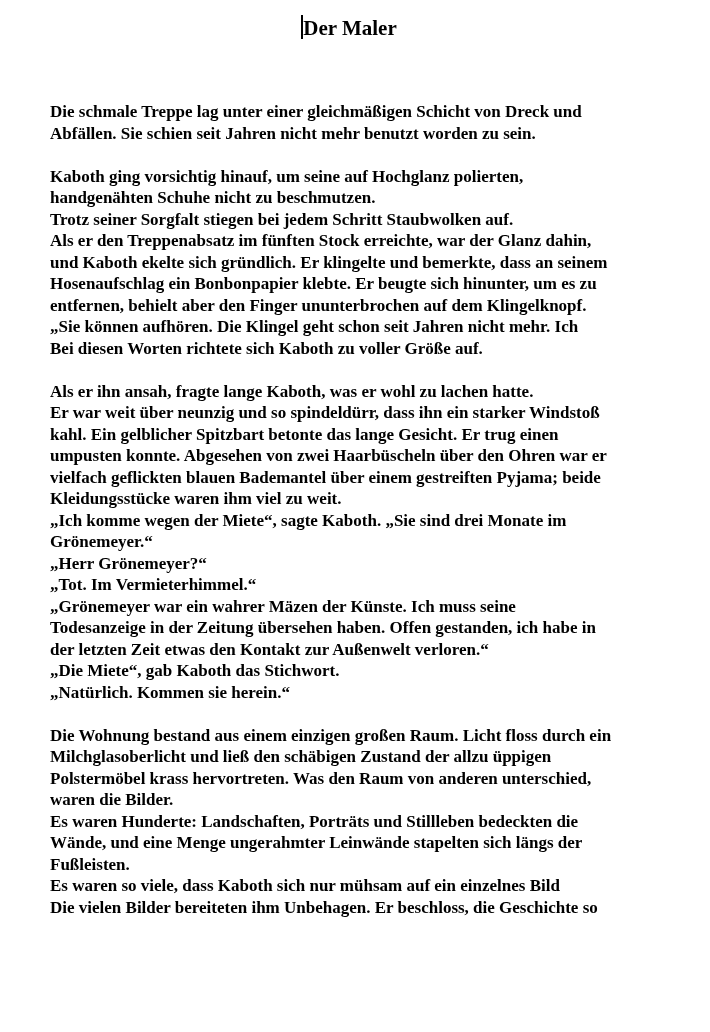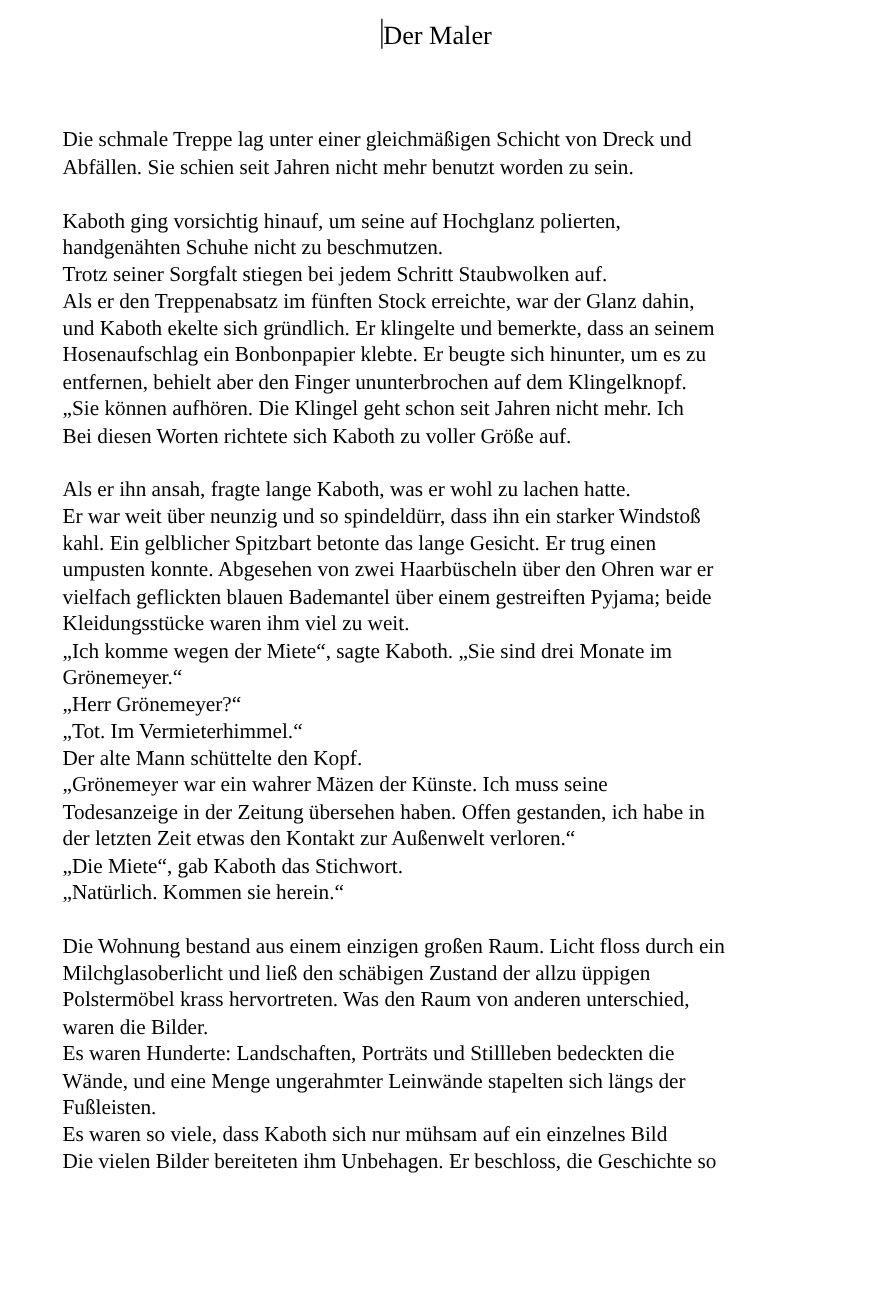--- a/index.html
+++ b/index.html
@@ -21,21 +21,21 @@
     top: 15px;
     left: 50px;
     width: 566px;
     text-align: center;
   }
   .doc-title {
     display: inline-block;
     position: relative;
     margin: 0;
     font-size: 21px;
-    font-weight: normal;
+    font-weight: bold;
     line-height: 26px;
     white-space: pre;
     padding-left: 32px;
   }
   .caret {
     display: inline-block;
     width: 1.5px;
     height: 24px;
     background: #000000;
     vertical-align: -4px;
@@ -44,20 +44,21 @@
   .doc-body {
     position: absolute;
     top: 101px;
     left: 50px;
     width: 625px;
     font-size: 17px;
     line-height: 21.5px;
   }
   .paragraph {
     margin: 0 0 21.5px 0;
+    font-weight: bold;
   }
   .paragraph:last-child {
     margin-bottom: 15px;
   }
   .line {
     white-space: pre;
   }
 </style>
 </head>
 <body>
@@ -86,21 +87,20 @@
         <div class="line">Als er ihn ansah, fragte lange Kaboth, was er wohl zu lachen hatte.</div>
         <div class="line">Er war weit über neunzig und so spindeldürr, dass ihn ein starker Windstoß</div>
         <div class="line">kahl. Ein gelblicher Spitzbart betonte das lange Gesicht. Er trug einen</div>
         <div class="line">umpusten konnte. Abgesehen von zwei Haarbüscheln über den Ohren war er</div>
         <div class="line">vielfach geflickten blauen Bademantel über einem gestreiften Pyjama; beide</div>
         <div class="line">Kleidungsstücke waren ihm viel zu weit.</div>
         <div class="line">„Ich komme wegen der Miete“, sagte Kaboth. „Sie sind drei Monate im</div>
         <div class="line">Grönemeyer.“</div>
         <div class="line">„Herr Grönemeyer?“</div>
         <div class="line">„Tot. Im Vermieterhimmel.“</div>
-        <div class="line">Der alte Mann schüttelte den Kopf.</div>
         <div class="line">„Grönemeyer war ein wahrer Mäzen der Künste. Ich muss seine</div>
         <div class="line">Todesanzeige in der Zeitung übersehen haben. Offen gestanden, ich habe in</div>
         <div class="line">der letzten Zeit etwas den Kontakt zur Außenwelt verloren.“</div>
         <div class="line">„Die Miete“, gab Kaboth das Stichwort.</div>
         <div class="line">„Natürlich. Kommen sie herein.“</div>
       </div>
       <div class="paragraph">
         <div class="line">Die Wohnung bestand aus einem einzigen großen Raum. Licht floss durch ein</div>
         <div class="line">Milchglasoberlicht und ließ den schäbigen Zustand der allzu üppigen</div>
         <div class="line">Polstermöbel krass hervortreten. Was den Raum von anderen unterschied,</div>

